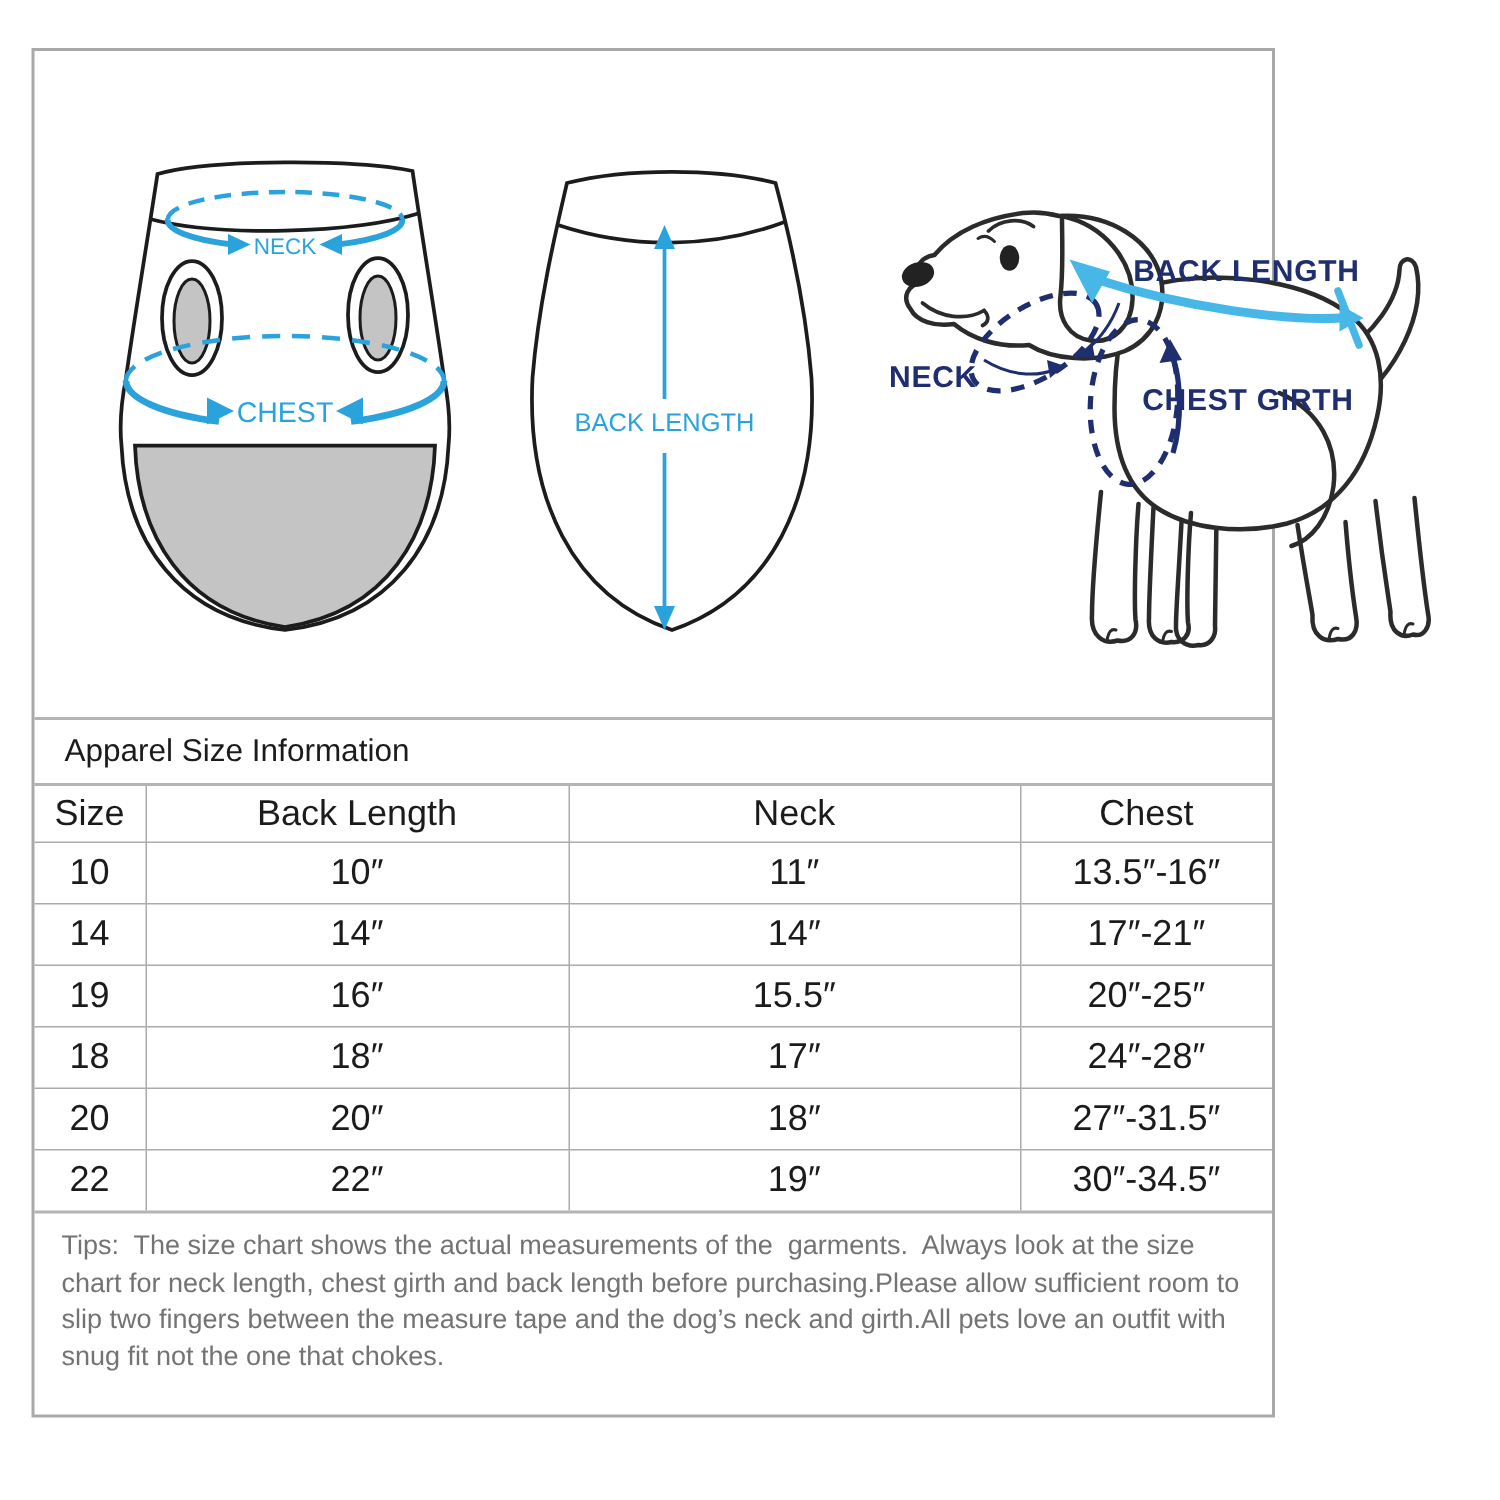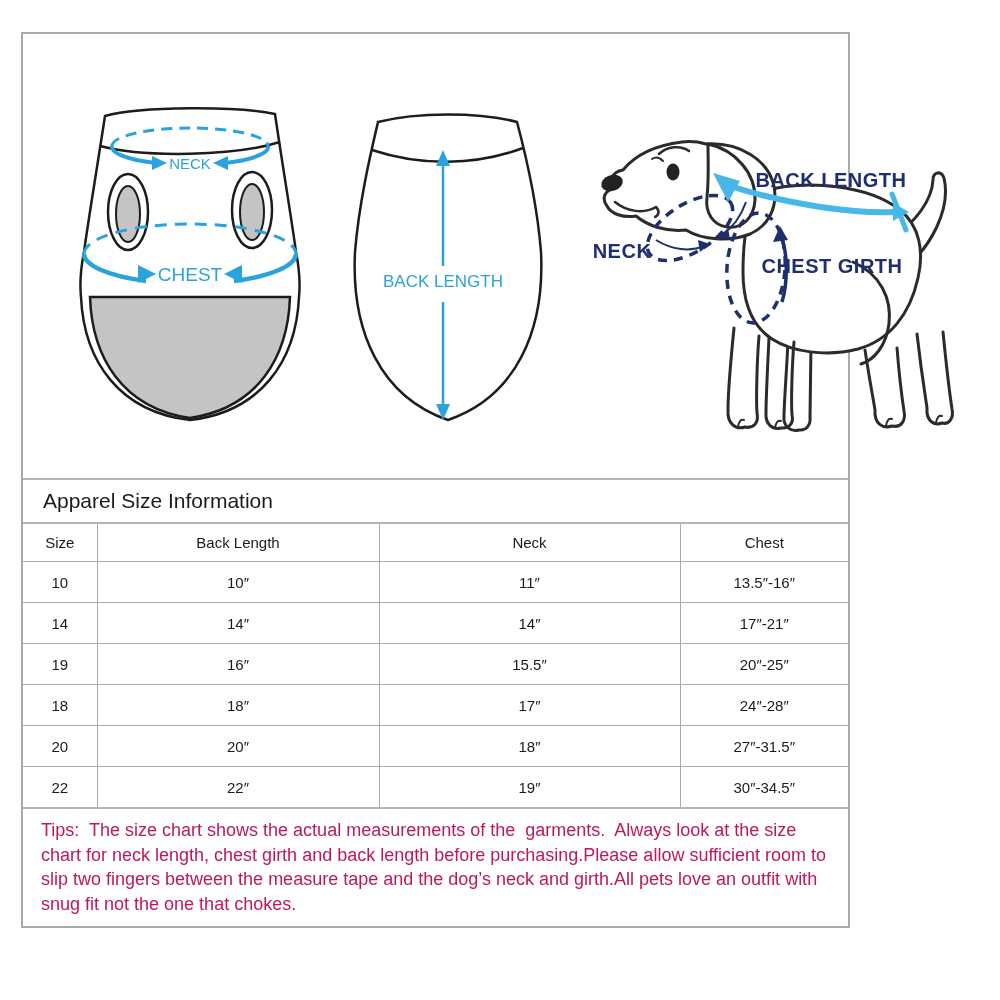--- a/index.html
+++ b/index.html
@@ -2,26 +2,26 @@
 <html><head>
 <meta charset="utf-8">
 <style>
   html,body{margin:0;padding:0;background:#ffffff;}
   body{width:1000px;height:1000px;position:relative;font-family:"Liberation Sans",sans-serif;color:#1b1b1b;}
   .sheet{position:absolute;left:21px;top:32px;width:829px;border:2px solid #a9a9a9;box-sizing:border-box;background:#fff;}
   .figures{position:relative;height:444px;border-bottom:2px solid #b4b4b4;}
   .fig{position:absolute;}
   .banner{height:42px;border-bottom:2px solid #b4b4b4;display:flex;align-items:center;padding-left:20px;font-size:21px;color:#1b1b1b;text-align:center;}
   table.size{width:100%;border-collapse:collapse;table-layout:fixed;}
-  table.size td{border:1.5px solid #ababab;height:40px;text-align:center;font-size:15px;padding:0;}
+  table.size td{border:1.5px solid #ababab;height:40px;text-align:center;font-size:24px;padding:0;}
   table.size td:first-child{border-left:none;}
   table.size td:last-child{border-right:none;}
   table.size tr:first-child td{border-top:none;height:37px;}
   table.size tr:last-child td{border-bottom:none;text-align:center;}
-  .tips{border-top:2px solid #b4b4b4;padding:9px 17px 10px 18px;font-size:18px;line-height:24.5px;white-space:pre-wrap;color:#be185d;}
+  .tips{border-top:2px solid #b4b4b4;padding:9px 17px 27px 18px;font-size:18px;line-height:24.5px;white-space:pre-wrap;color:#737373;}
   svg text{font-family:"Liberation Sans",sans-serif;}
   .measure-txt{fill:#2aa3dc;}
   .navy-txt{fill:#1f2e6e;font-weight:bold;letter-spacing:0.5px;}
 </style>
 </head>
 <body>
 
 <div class="sheet">
 
   <div class="figures">

